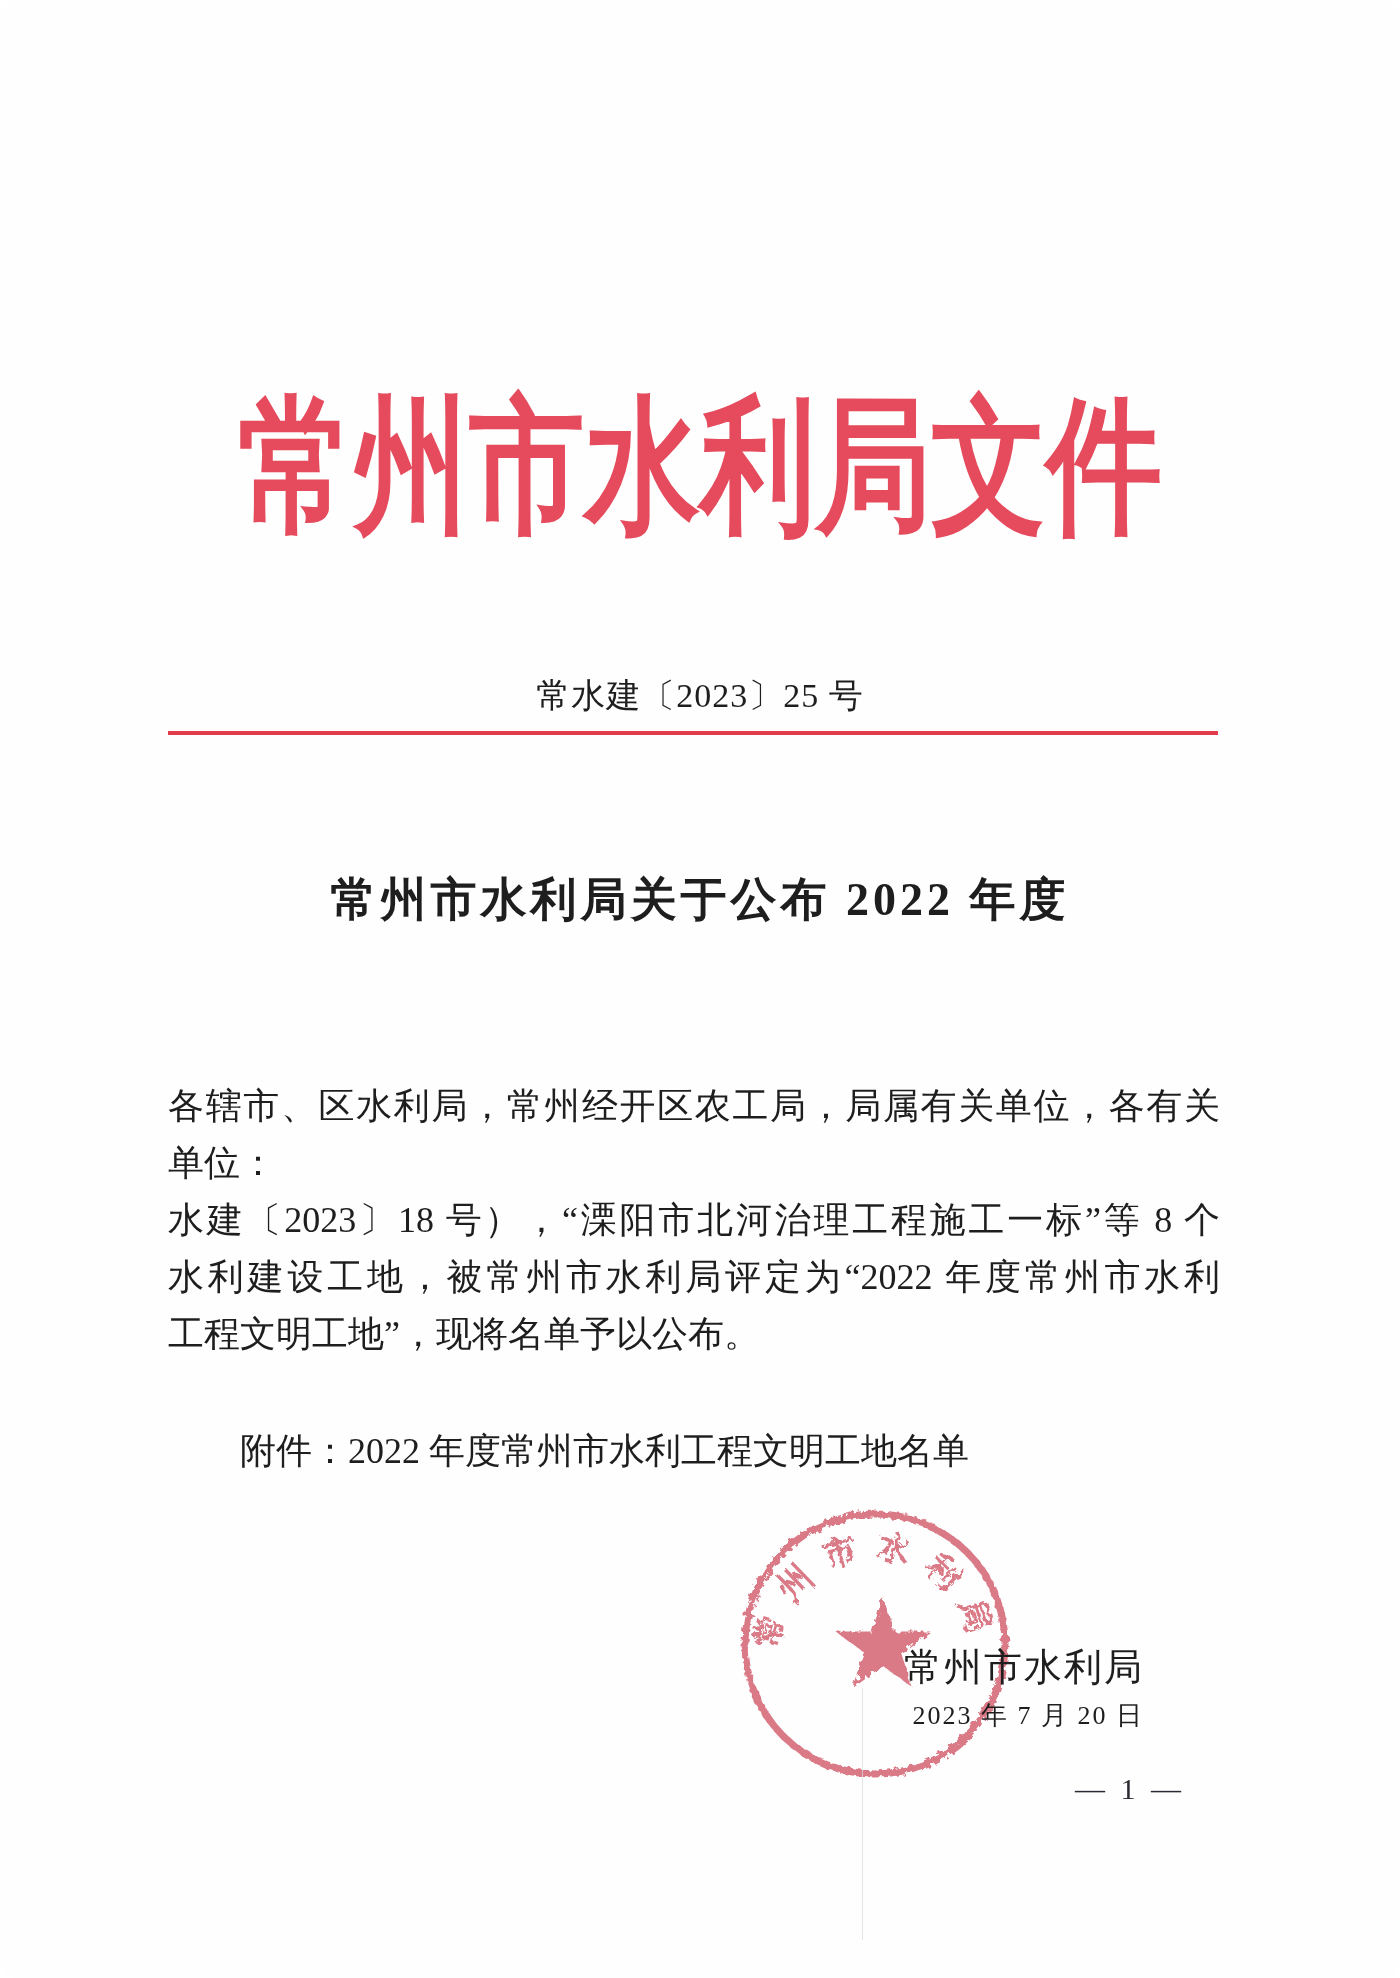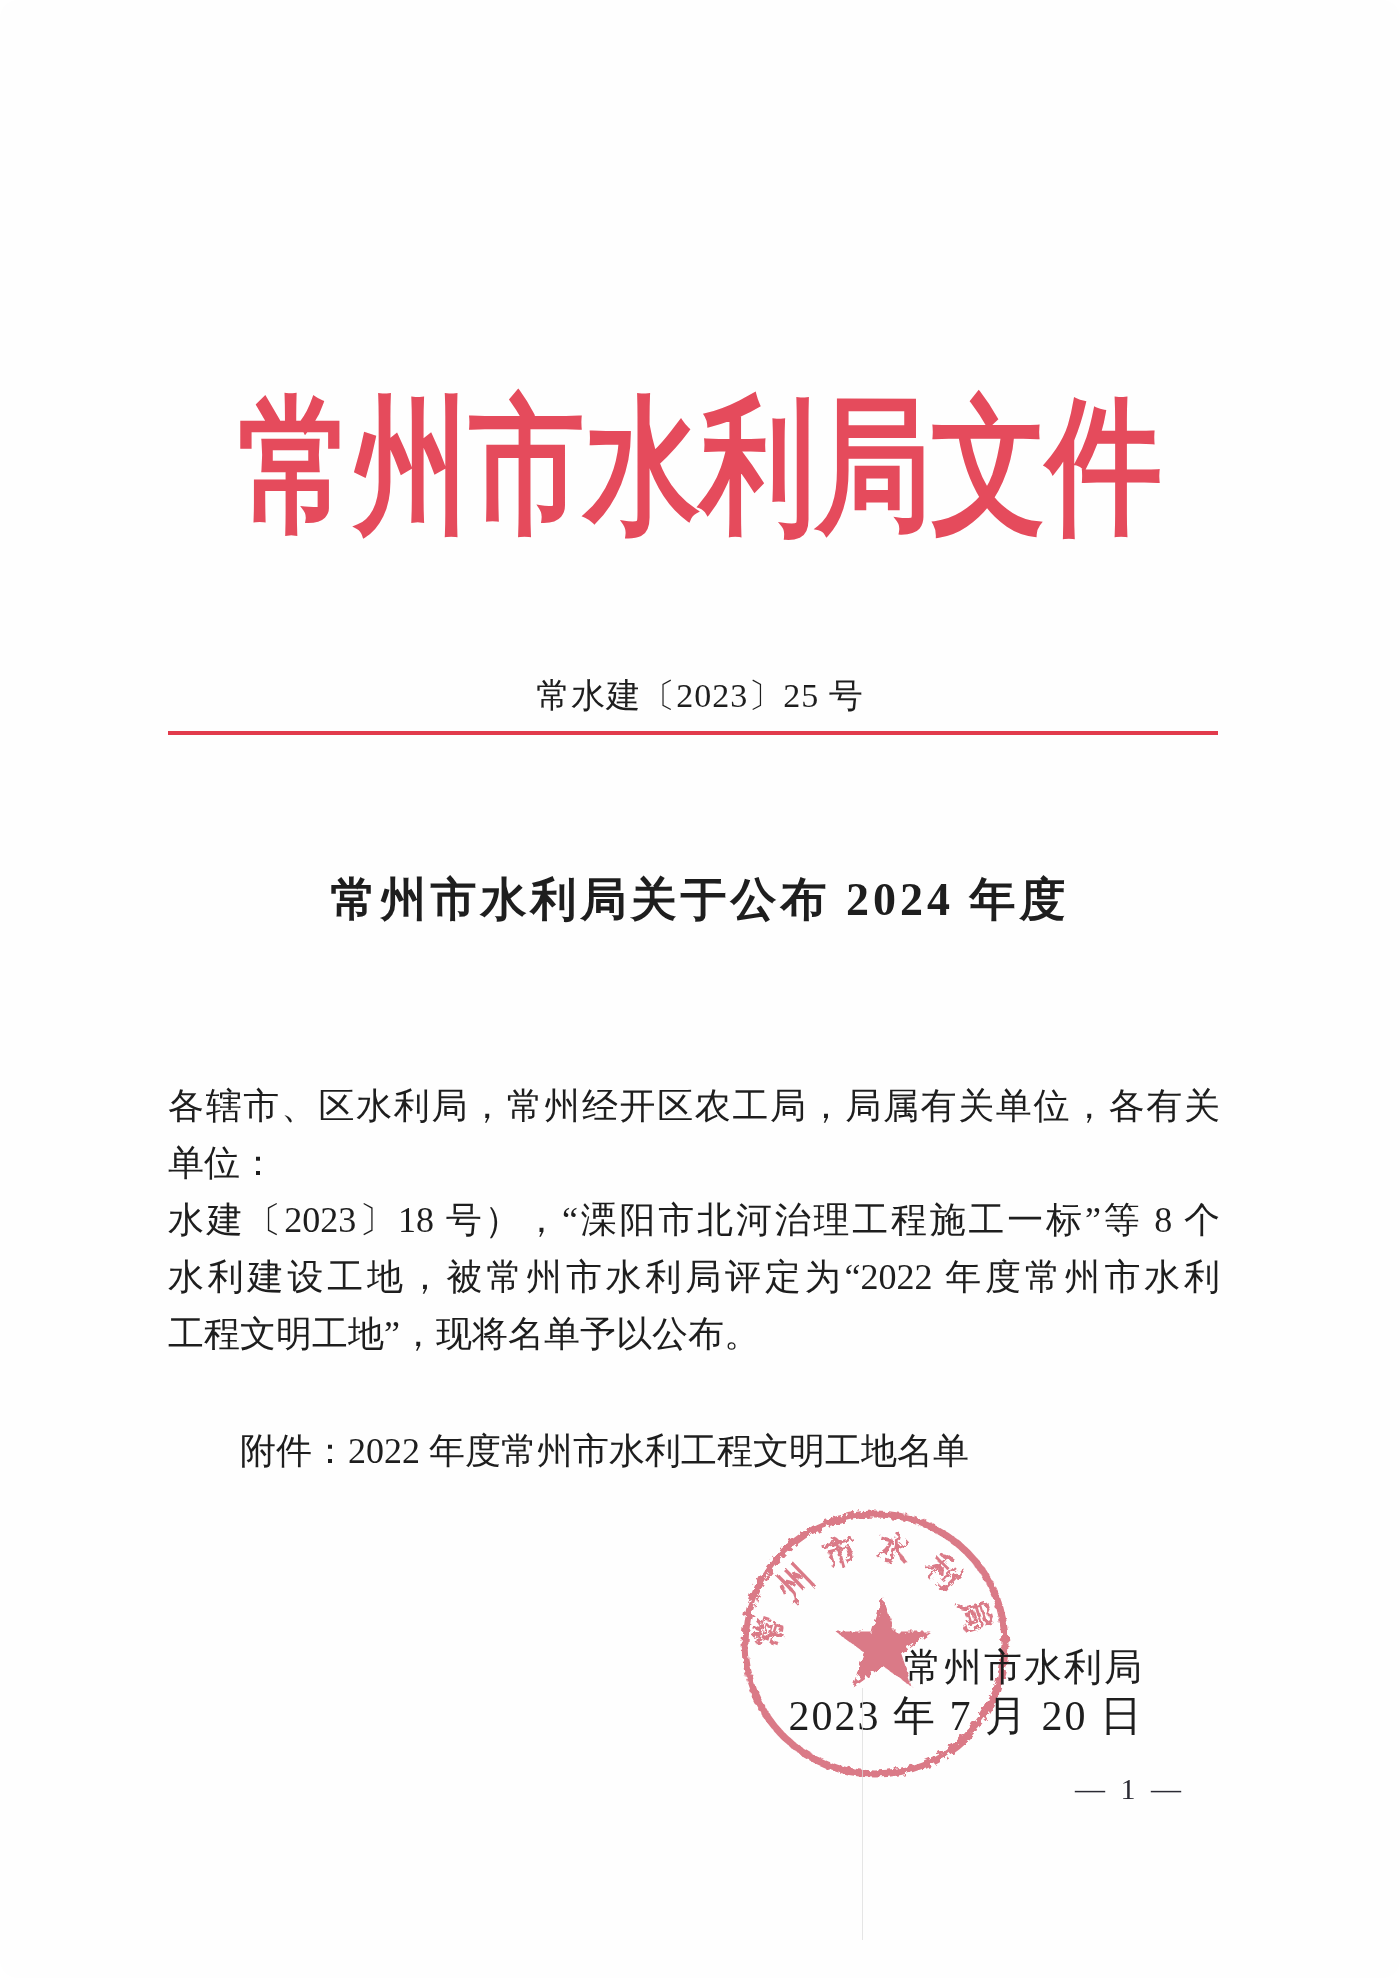--- a/index.html
+++ b/index.html
@@ -93,21 +93,21 @@
     left:644px;
     width:500px;
     text-align:right;
   }
   .sign-org{
     font-size:38px;
     line-height:54px;
     letter-spacing:2px;
   }
   .sign-date{
-    font-size:42px;
+    font-size:26px;
     line-height:44px;
     letter-spacing:2px;
   }
   .page-number{
     position:absolute;
     top:1772px;
     left:1020px;
     width:220px;
     text-align:center;
     font-size:30px;
@@ -129,21 +129,21 @@
 
 <div class="page">
 
   <div class="agency-header">常州市水利局文件</div>
 
   <div class="doc-number">常水建〔2023〕25 号</div>
 
   <div class="red-rule"></div>
 
   <div class="doc-title">
-    <div>常州市水利局关于公布 2024 年度</div>
+    <div>常州市水利局关于公布 2022 年度</div>
   </div>
 
   <div class="body-text">
     <div class="body-line just">各辖市、区水利局，常州经开区农工局，局属有关单位，各有关</div>
     <div class="body-line">单位：</div>
     <div class="body-line just">水建〔2023〕18 号），“溧阳市北河治理工程施工一标”等 8 个</div>
     <div class="body-line just">水利建设工地，被常州市水利局评定为“2022 年度常州市水利</div>
     <div class="body-line">工程文明工地”，现将名单予以公布。</div>
   </div>
 

